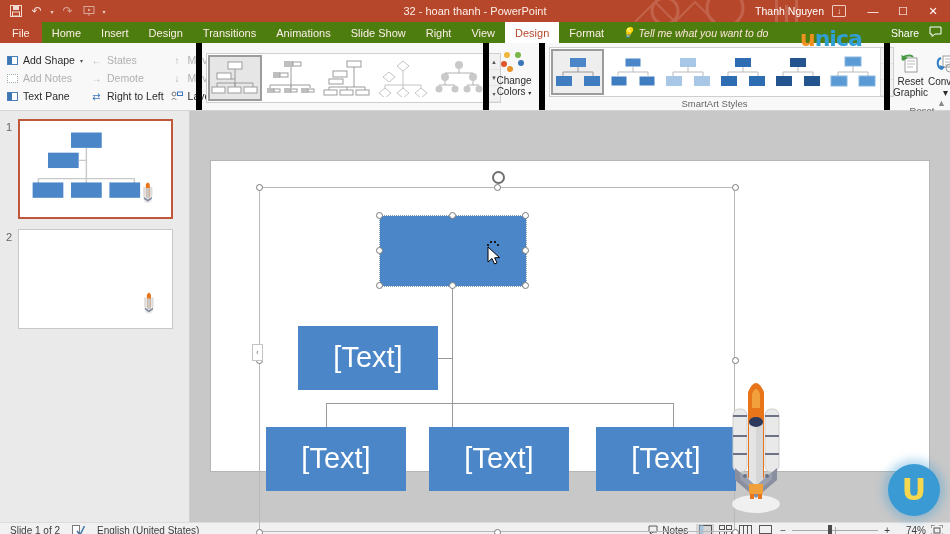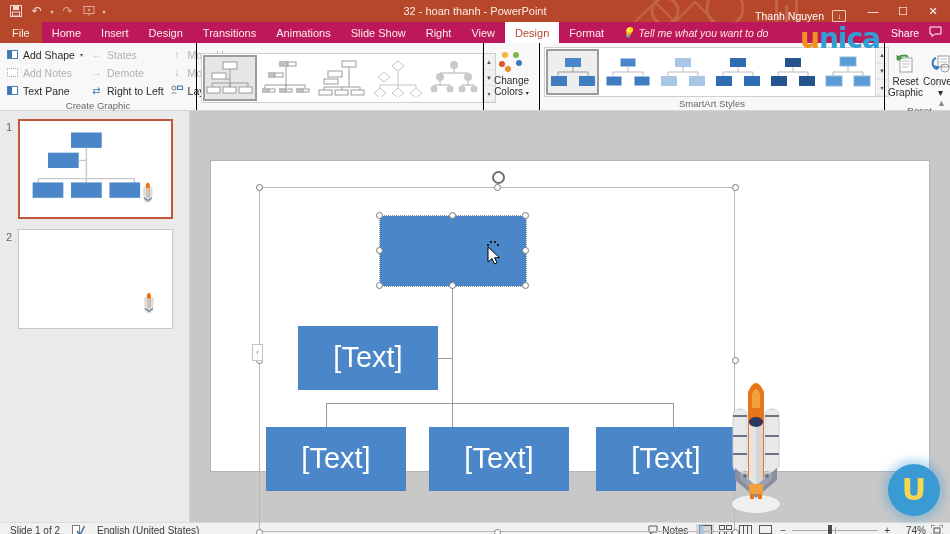--- a/index.html
+++ b/index.html
@@ -34,41 +34,41 @@
     position: absolute; left: 0; right: 0; text-align: center;
     font-size: 11px; color: #fdeee9; pointer-events: none;
   }
   .smartart-tools-tab {
     position: absolute; left: 466px; top: 0; width: 110px; height: 22px;
     background: #a53f25;
     display: flex; align-items: center; justify-content: center;
     font-size: 9.5px; color: #fae2da;
   }
   .win-right {
-    margin-left: auto; display: flex; align-items: flex-end;
+    margin-left: auto; display: flex; align-items: center;
     gap: 0px; padding-right: 2px; z-index: 3;
   }
   .user-name { font-size: 10.5px; color: #fff; margin-right: 8px; }
   .acct-icon {
     width: 14px; height: 12px; border: 1px solid #f0cdc3; border-radius: 1px;
     display: inline-flex; align-items: center; justify-content: center;
     font-size: 8px; color: #ffe9e2; margin-right: 12px;
   }
   .wbtn {
     width: 30px; height: 22px; display: flex; align-items: center;
     justify-content: center; font-size: 11px; color: #fff;
   }
   .titlebar-deco {
     position: absolute; right: 95px; top: -4px; width: 220px; height: 30px;
     opacity: .15; pointer-events: none;
   }
 
   
   .tabstrip {
-    height: 21px; background: #be185d; display: flex; align-items: stretch;
+    height: 21px; background: #4d7c0f; display: flex; align-items: stretch;
     position: relative; overflow: hidden;
   }
   .tab {
     padding: 0 10px; display: flex; align-items: center;
     font-size: 11px; color: #fdeee9; white-space: nowrap;
   }
   .tab.file { background: #b7472a; padding: 0 12px; }
   .tab.active { background: #fff; color: #b7472a; }
   .tellme {
     display: flex; align-items: center; gap: 4px;
@@ -79,21 +79,21 @@
     margin-left: auto; display: flex; align-items: center; gap: 10px;
     padding-right: 8px; font-size: 10.5px; color: #fff;
   }
 
   
   .ribbon {
     height: 68px; background: #f8f8f8; border-bottom: 1px solid #d4d4d4;
     display: flex; align-items: stretch; position: relative;
   }
   .rgroup { display: flex; flex-direction: column; position: relative; }
-  .rgroup + .rgroup { border-left: 1px solid #000000; }
+  .rgroup + .rgroup { border-left: 6px solid #000000; }
   .rgroup-body { flex: 1; display: flex; align-items: center; padding: 3px 4px 0; }
   .rgroup-label {
     height: 13px; text-align: center; font-size: 9.5px; color: #666;
     line-height: 13px;
   }
 
   
   .cg-cols { display: flex; gap: 0; }
   .cg-col { display: flex; flex-direction: column; gap: 1px; }
   .cg-item {
@@ -220,21 +220,21 @@
     width: 86px; height: 14px; display: flex; align-items: center; position: relative;
   }
   .zoomtrack .line { position: absolute; left: 0; right: 0; height: 1px; background: #a9a9a9; }
   .zoomtrack .tick { position: absolute; left: 50%; width: 1px; height: 7px; background: #a9a9a9; }
   .zoomtrack .knob { position: absolute; left: 36px; width: 4px; height: 11px; background: #4a4a4a; }
   .zoompct { width: 30px; text-align: right; font-size: 10px; }
 
   
   .unica-wm {
     position: absolute; left: 800px; top: 22px;
-    font-size: 28px; font-weight: bold; letter-spacing: -1px;
+    font-size: 22px; font-weight: bold; letter-spacing: -1px;
     z-index: 40; pointer-events: none; line-height: 34px;
     font-family: "DejaVu Sans", sans-serif;
   }
   .unica-u { color: #f0901e; }
   .unica-nica { color: #2f9fd4; }
 
   .unica-badge {
     position: absolute; right: 10px; bottom: 18px;
     width: 52px; height: 52px; border-radius: 50%;
     background: #3a9bd4; display: flex; align-items: center;
@@ -373,21 +373,20 @@
                   <path d="M1 9c0-2 4-2 4 0" fill="none" stroke="#777"></path>
                   <rect x="6.5" y="1" width="5" height="3.5" fill="none" stroke="#3a76b8"></rect>
                 </svg>
             </span>
             <span>Layout</span>
             <span class="cg-caret">▾</span>
           </div>
         </div>
       </div>
     </div>
-    <div class="rgroup-label">Create Graphic</div>
   </div>
 
   <div class="rgroup" style="width:287px">
     <div class="rgroup-body">
       <div class="gallery">
         <div class="gal-items">
           <div class="gal-item sel">
             <svg width="48" height="38" viewBox="0 0 48 38">
                 <rect x="17" y="3" width="14" height="7" fill="#fff" stroke="#9b9b9b"></rect>
                 <rect x="6" y="14" width="14" height="6" fill="#fff" stroke="#9b9b9b"></rect>

